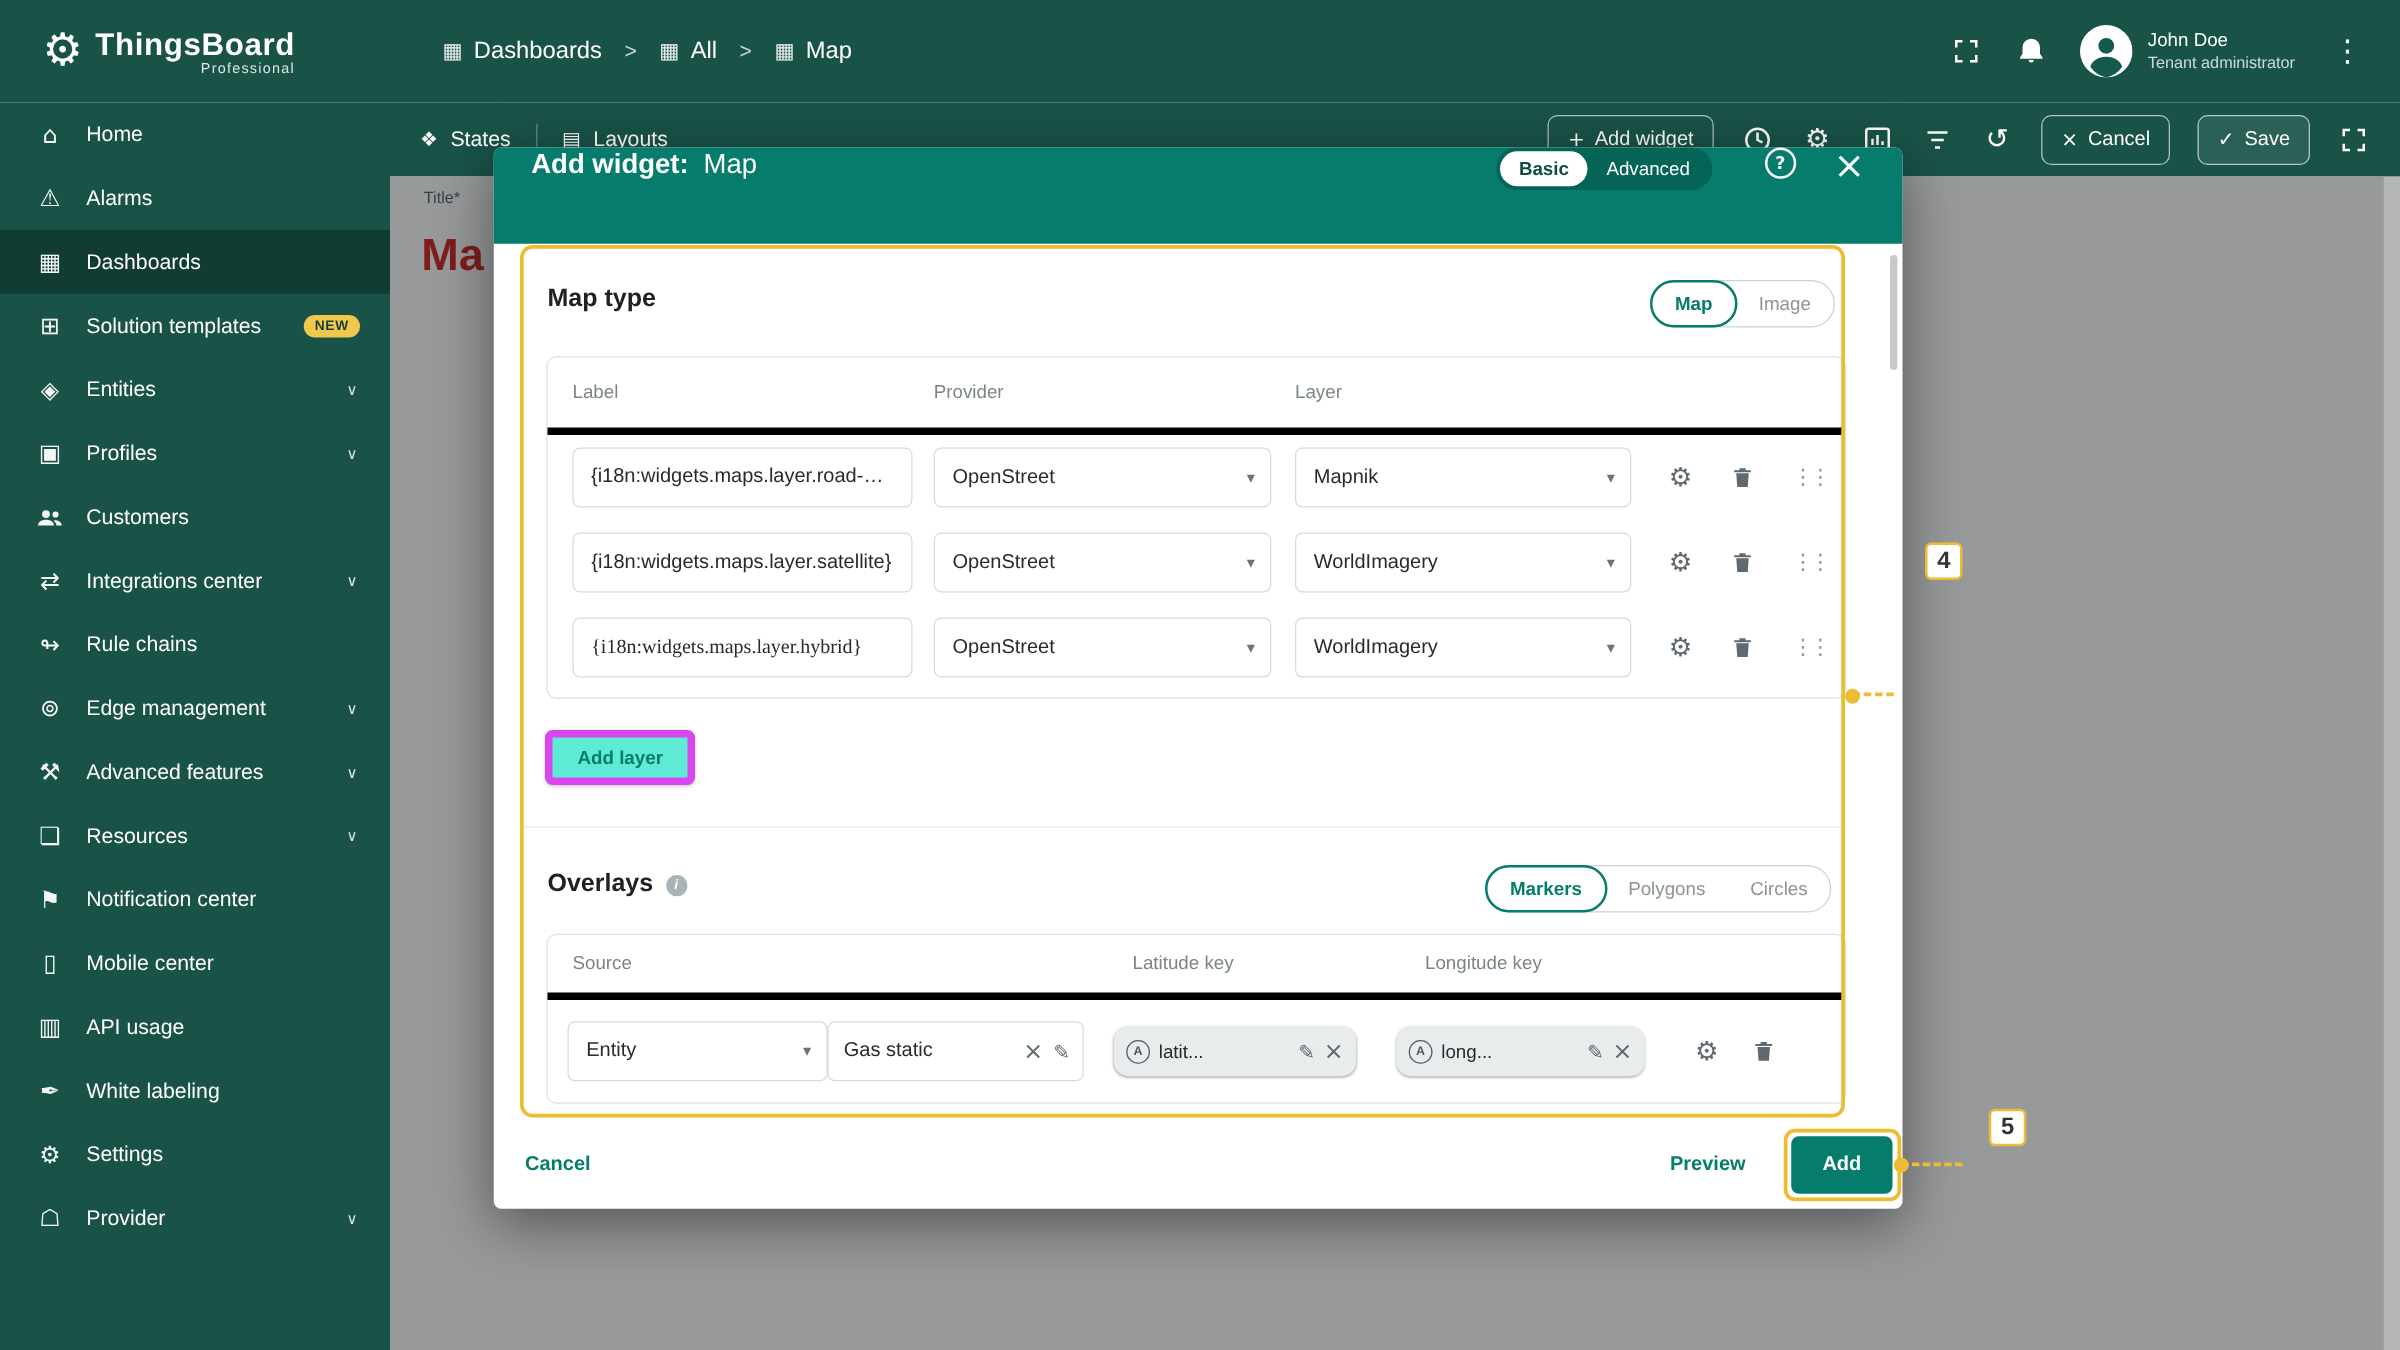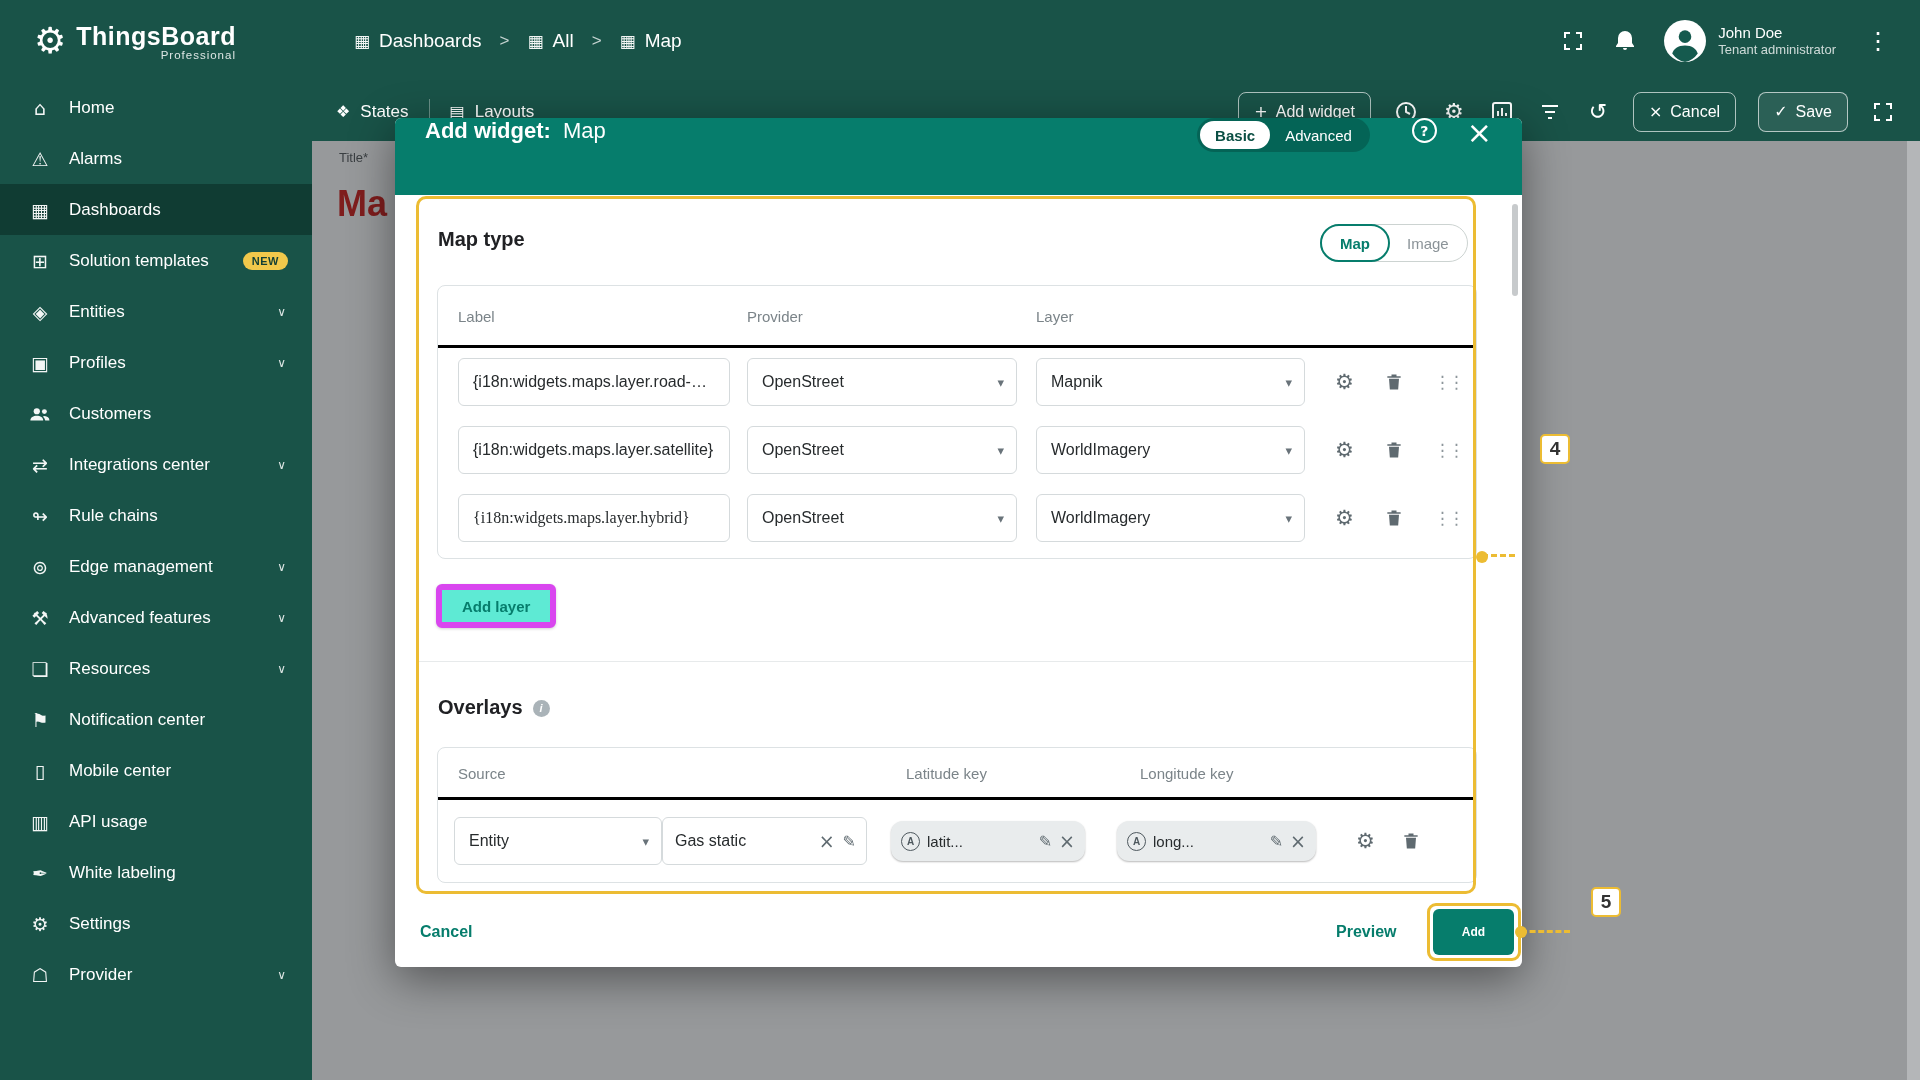--- a/index.html
+++ b/index.html
@@ -68,21 +68,21 @@
 
   .hl-rect{position:absolute;left:21px;top:78px;width:1060px;height:698px;border:3px solid var(--yel);border-radius:10px;pointer-events:none;z-index:6}
   .sec-head{position:absolute;font-size:20px;font-weight:700;color:#202124}
   .info-dot{width:17px;height:17px;border-radius:50%;background:#aab3b8;color:#fff;font-size:11px;display:inline-flex;align-items:center;justify-content:center;margin-left:10px;vertical-align:2px;font-style:italic}
 
   .tgl{position:absolute;display:flex;align-items:center;border:1px solid #ccd3d1;border-radius:19px;height:38px;background:#fff}
   .seg{padding:0 18px;height:38px;display:flex;align-items:center;font-size:15px;color:#8b9398;cursor:pointer}
   .seg.sel{border:2px solid var(--pri);border-radius:19px;color:var(--pri);font-weight:700;margin:-1px;background:#fff}
 
   .card{position:absolute;left:42px;width:1040px;border:1px solid var(--cardbd);border-radius:8px;background:#fff}
-  .card-head{position:relative;border-bottom:3px solid #000000}
+  .card-head{position:relative;border-bottom:6px solid #000000}
   .col-h{position:absolute;top:50%;transform:translateY(-50%);font-size:15px;color:var(--muted)}
   .lrow{display:flex;align-items:center;height:68px;padding-left:20px}
   .srow{display:flex;align-items:center;height:82px;padding-left:16px}
   .inp{height:48px;border:1px solid var(--bd);border-radius:6px;padding:0 14px;font-size:16px;color:#272b2d;font-family:"Liberation Sans",sans-serif;background:#fff;overflow:hidden;white-space:nowrap;text-overflow:ellipsis}
   .sel-box{height:48px;border:1px solid var(--bd);border-radius:6px;display:flex;align-items:center;justify-content:space-between;padding:0 12px 0 14px;font-size:16px;color:#272b2d;cursor:pointer;background:#fff}
   .caret{color:#69737a;font-size:13px;margin-left:8px}
   .row-ic{color:var(--ic);cursor:pointer;display:flex;align-items:center;justify-content:center}
   .gear{font-size:21px;margin-left:30px}
   .trash{margin-left:30px}
   .drag{margin-left:30px;color:#8d969b;letter-spacing:-3px;font-size:17px;cursor:grab}
@@ -91,21 +91,21 @@
 
   .gas-field{width:205px;height:48px;border:1px solid var(--bd);border-radius:6px;display:flex;align-items:center;padding:0 10px 0 12px;gap:8px;}
   .gas-txt{flex:1;font-size:16px;color:#272b2d;overflow:hidden;white-space:nowrap}
   .mini-x{font-size:19px;color:var(--ic);cursor:pointer}
   .mini-pen{font-size:16px;color:var(--ic);cursor:pointer}
   .chip{height:40px;background:#e9eced;border-radius:12px;display:flex;align-items:center;padding:0 10px;gap:7px;box-shadow:0 1px 2px rgba(0,0,0,.28);cursor:pointer}
   .chip-a{width:19px;height:19px;border:1.5px solid #4e585e;border-radius:50%;color:#4e585e;font-size:10px;font-weight:700;display:flex;align-items:center;justify-content:center}
   .chip-txt{font-size:15px;color:#272b2d;overflow:hidden;white-space:nowrap;flex:1}
 
   .dlg-link{position:absolute;top:796px;height:36px;display:flex;align-items:center;font-size:16px;font-weight:700;color:var(--pri);cursor:pointer}
-  .dlg-add{position:absolute;left:1038px;top:791px;width:81px;height:46px;background:var(--pri);color:#fff;border-radius:6px;font-size:12px;font-weight:700;display:flex;align-items:center;justify-content:center;cursor:pointer;z-index:7}
+  .dlg-add{position:absolute;left:1038px;top:791px;width:81px;height:46px;background:var(--pri);color:#fff;border-radius:6px;font-size:16px;font-weight:700;display:flex;align-items:center;justify-content:center;cursor:pointer;z-index:7}
   .dlg-thumb{position:absolute;left:1117px;top:86px;width:6px;height:92px;background:#c7cacc;border-radius:3px}
   .ann-box{position:absolute;background:var(--yelbg);border:2px solid var(--yel);border-radius:6px;color:#1c1c1c;font-size:21.5px;line-height:1.32}
   .ann-badge{position:absolute;width:30px;height:30px;background:#fff;border:2px solid var(--yel);border-radius:5px;display:flex;align-items:center;justify-content:center;font-size:19px;font-weight:700;color:#333;z-index:31}
   .ann-dot{position:absolute;width:12px;height:12px;border-radius:50%;background:var(--yel);z-index:31}
   .ann-line{position:absolute;height:0;border-top:3px dashed var(--yel);z-index:30}
   .a4-box{left:1515px;top:464px;width:388px;padding:10px 16px;white-space:pre-line}
   .a5-box{left:1570px;top:916px;width:153px;height:42px;display:flex;align-items:center;justify-content:center}
   .a5-ring{position:absolute;left:1427px;top:903px;width:94px;height:58px;border:3px solid var(--yel);border-radius:9px;z-index:29;pointer-events:none}
 </style>
 </head>
@@ -395,20 +395,25 @@
     </div>
   </div>
 
   <span class="btn-outline" style="left:41px;top:466px">Add layer</span>
 
   <div class="divider"></div>
 
   <div class="sec-head" style="left:43px;top:578px">
     <span>Overlays</span><span class="info-dot">i</span>
   </div>
+  <div class="tgl" style="left:793px;top:574px">
+    <span class="seg sel">Markers</span>
+    <span class="seg">Polygons</span>
+    <span class="seg">Circles</span>
+  </div>
 
   <div class="card" style="top:629px;height:136px">
     <div class="card-head" style="height:52px">
       <span class="col-h" style="left:20px">Source</span>
       <span class="col-h" style="left:468px">Latitude key</span>
       <span class="col-h" style="left:702px">Longitude key</span>
     </div>
     <div class="srow">
       <span class="sel-box" style="width:208px">
         <span>Entity</span>

